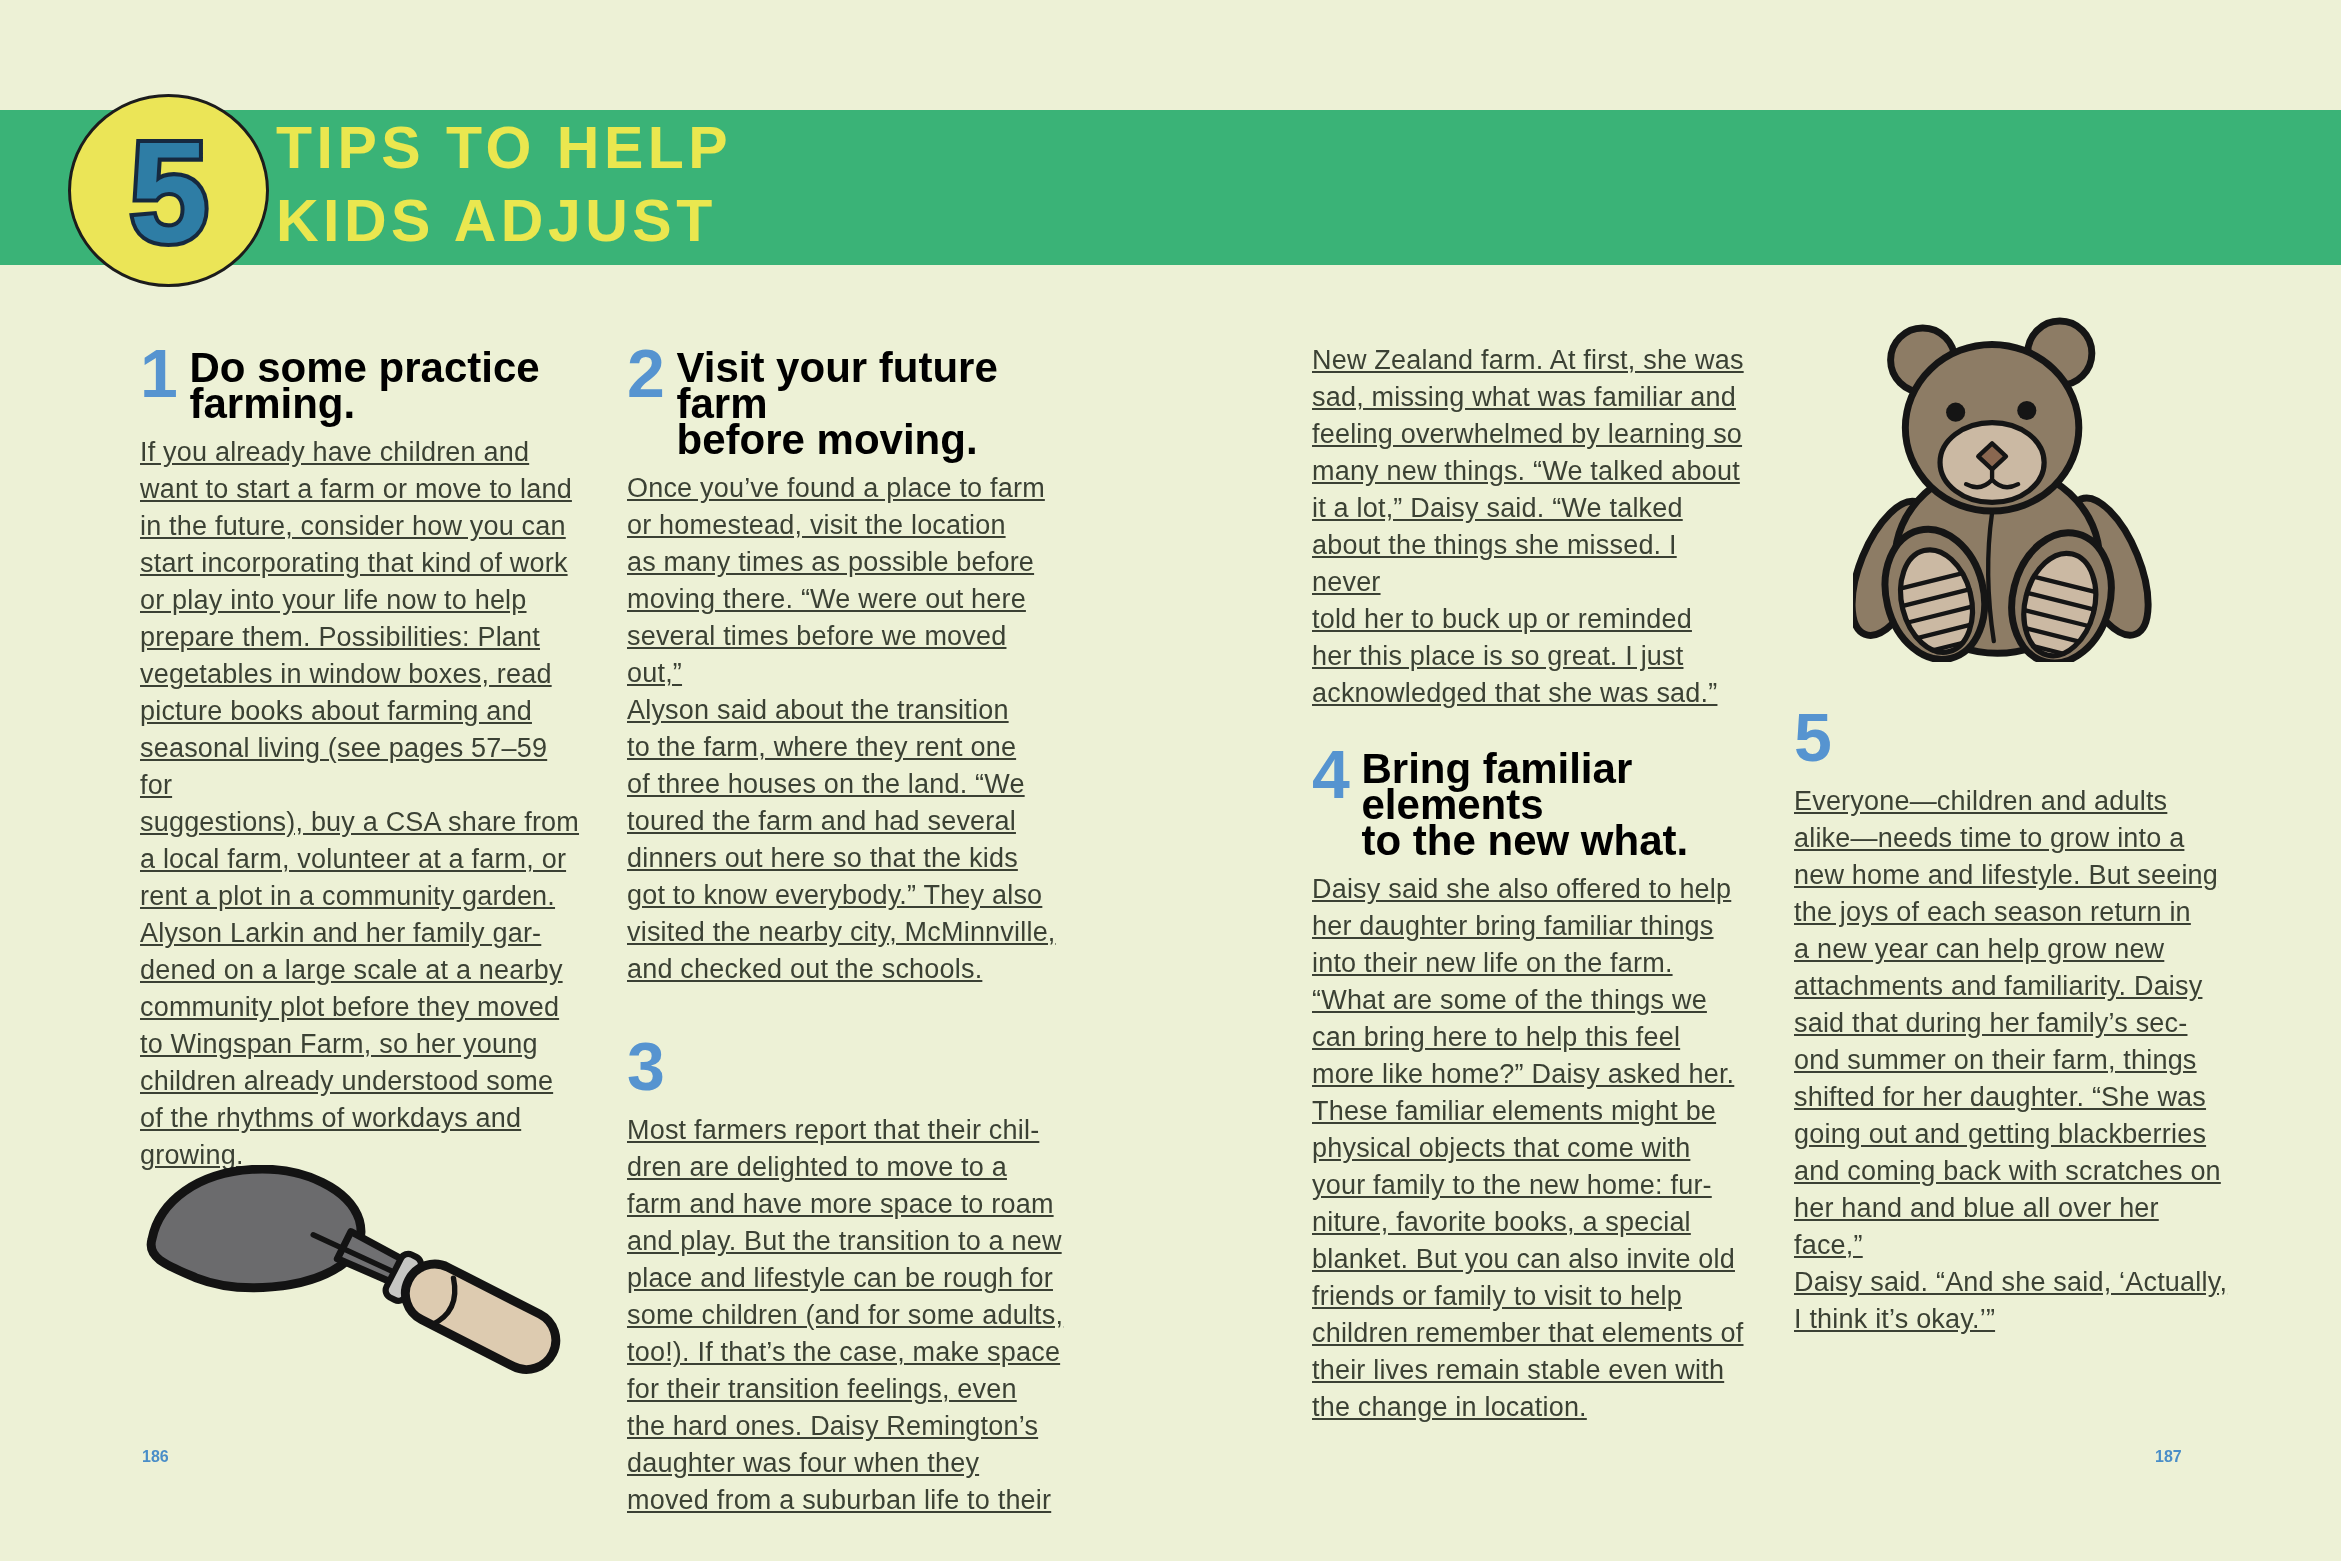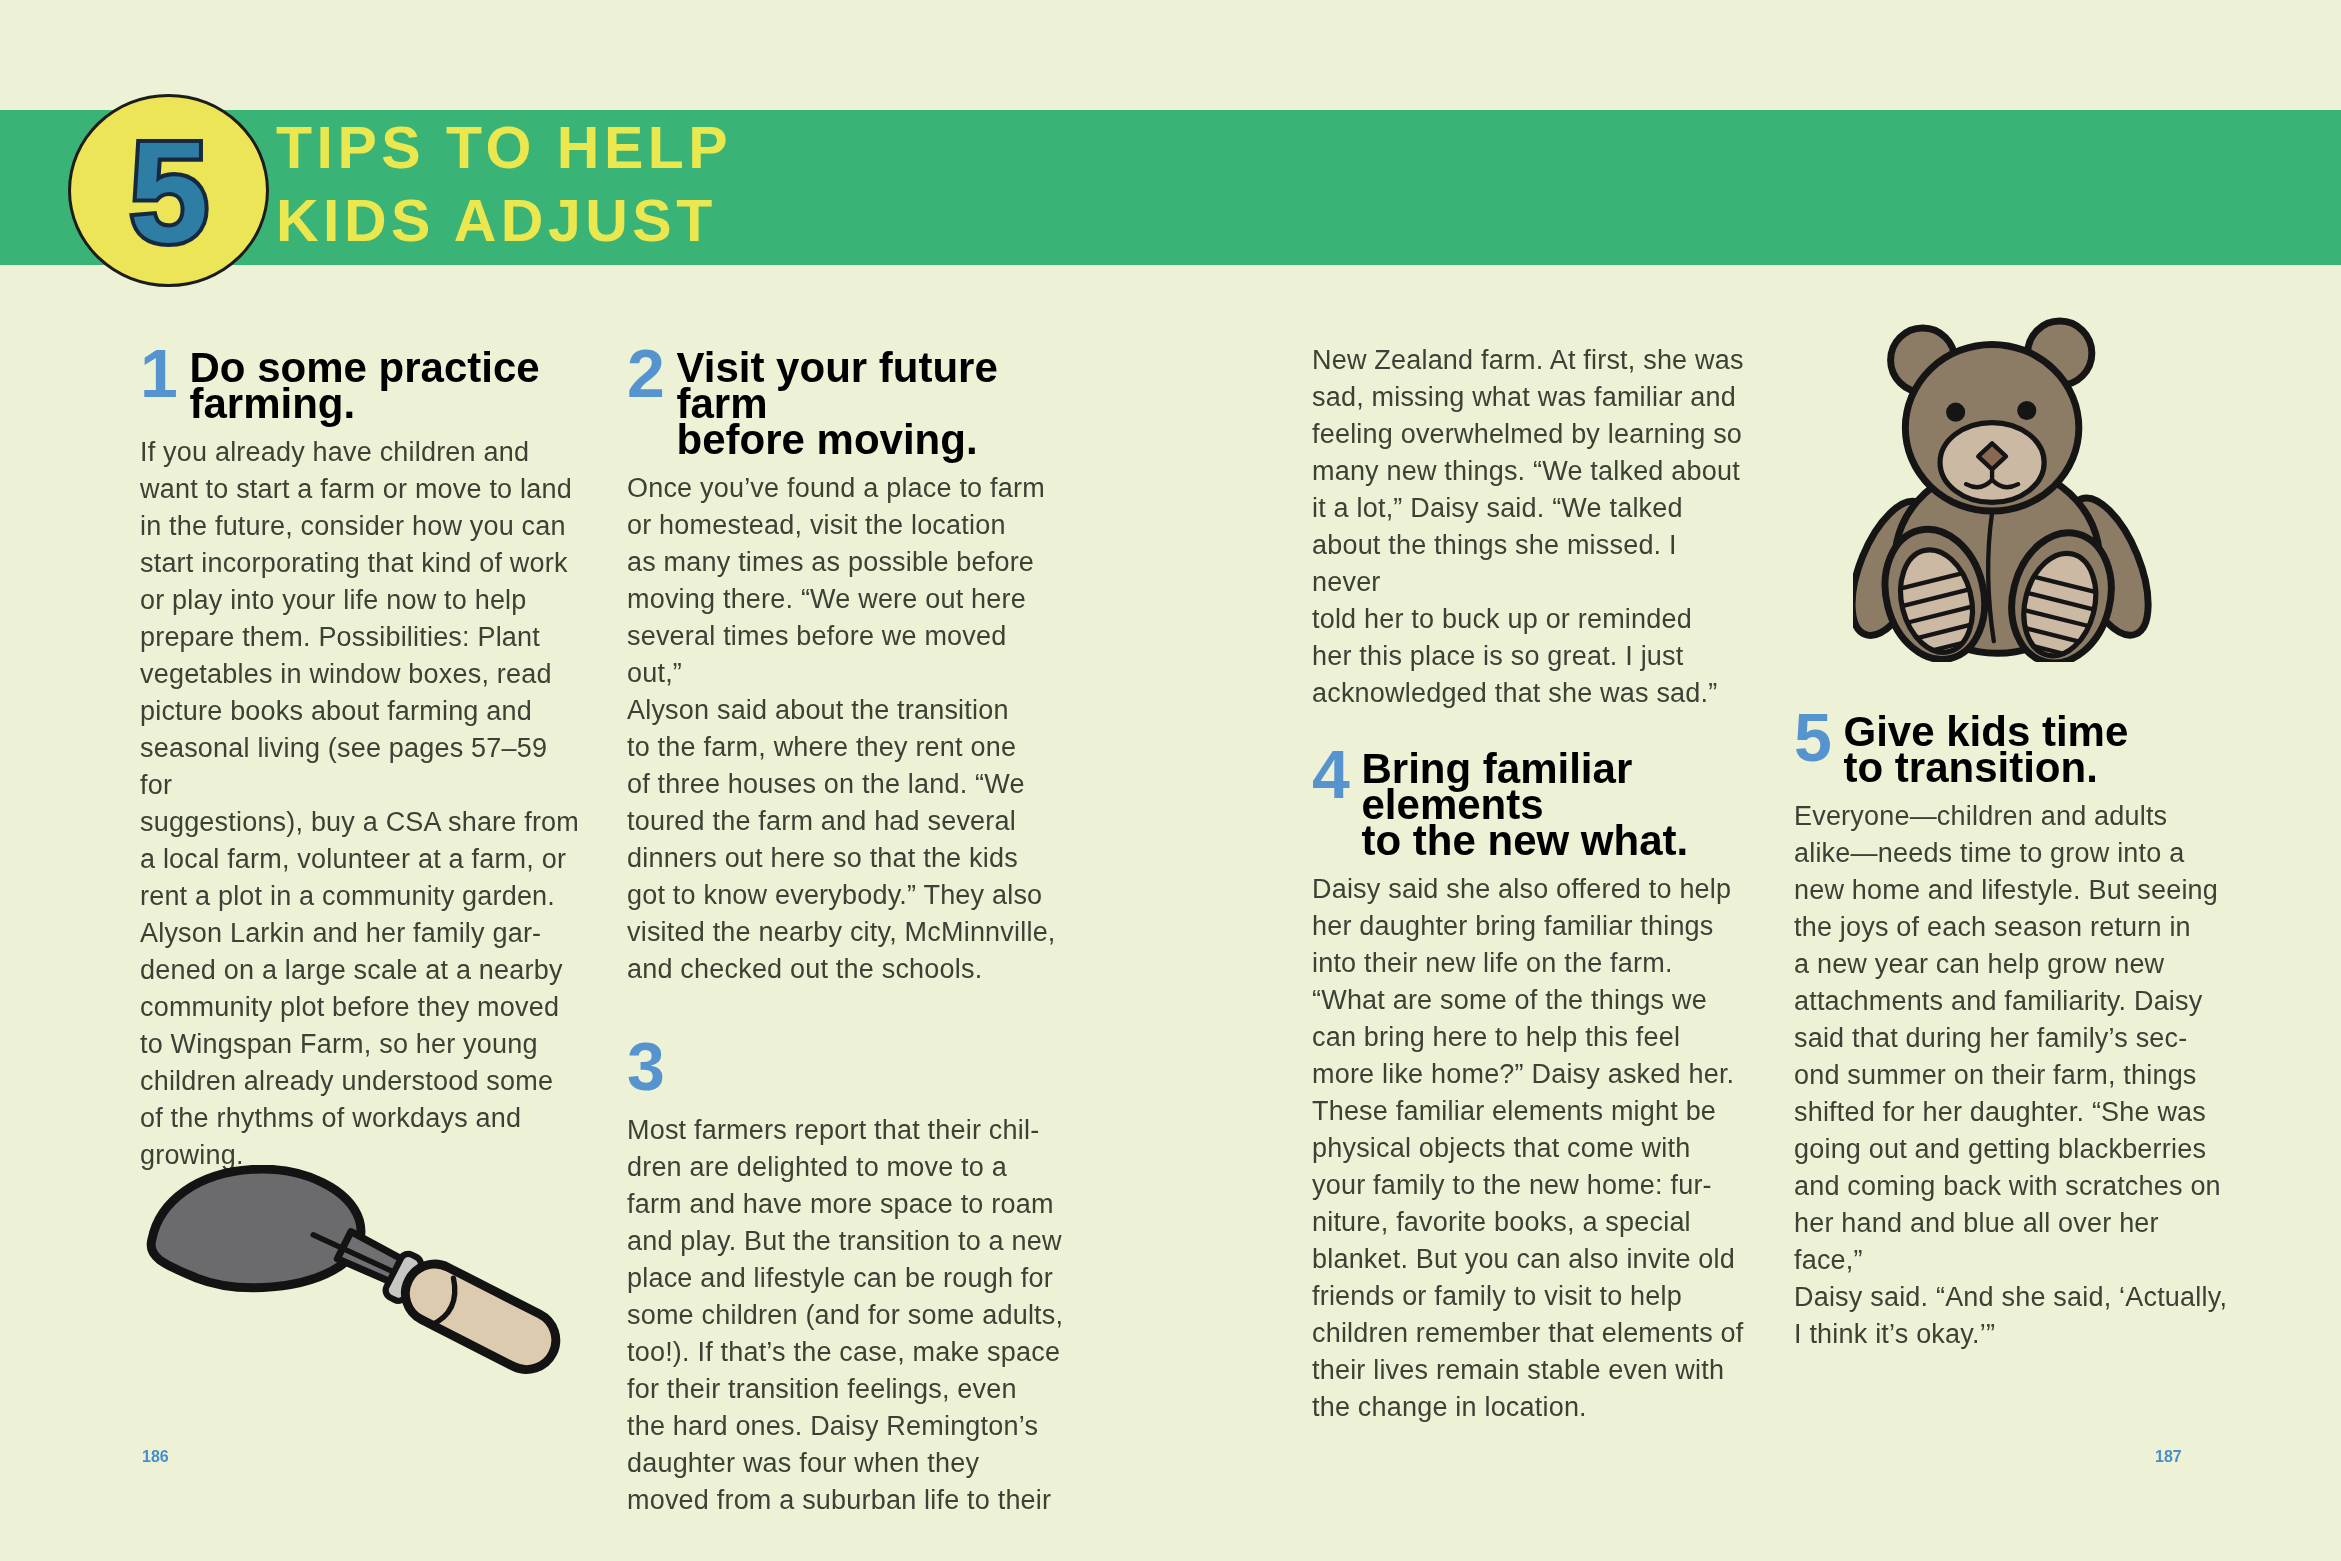--- a/index.html
+++ b/index.html
@@ -33,21 +33,21 @@
   .tip-num{
     font-size:68px;line-height:68px;font-weight:800;
     margin-right:11.7px;margin-top:3.6px;flex:0 0 auto;color:#5694d0;
   }
   .tip-head{
     font-size:42px;line-height:36px;font-weight:700;
     padding-top:2.7px;white-space:pre-line;color:#000000;margin-top:12px;
   }
   .body-par{
     font-size:27px;line-height:37px;letter-spacing:0.2px;
-    color:#3b4134;white-space:pre-line;margin-top:12.6px;
+    color:#3b4134;white-space:pre-line;margin-top:12.6px;text-decoration:underline;
   }
   .gap-t3{margin-top:40px;}
   .gap-t4{margin-top:24px;}
   .teddy-wrap{margin:0 0 37px 59px;width:299px;height:347px;}
   .trowel-wrap{position:absolute;left:133px;top:1165px;width:448px;height:222px;}
   .pagenum{
     position:absolute;top:1448px;
     font-size:16px;font-weight:700;color:#4a8ec8;
   }
   #pagenum-left{left:142px;}
@@ -190,22 +190,20 @@
             <ellipse cx="238" cy="326" rx="56" ry="76" fill="#8d7c65"></ellipse>
             <ellipse cx="238" cy="334" rx="40" ry="60" fill="#cbb9a3" stroke-width="6"></ellipse>
             <path d="M202,310 h72 M198,330 h80 M200,350 h76 M206,370 h64 M220,388 h36" stroke-width="5"></path>
           </g>
         </g>
       </svg>
     </div>
 
     <div class="tip-heading">
       <span class="tip-num">5</span>
-      <div class="tip-head">Give kids time
-to transition.</div>
     </div>
     <div class="body-par">Everyone—children and adults
 alike—needs time to grow into a
 new home and lifestyle. But seeing
 the joys of each season return in
 a new year can help grow new
 attachments and familiarity. Daisy
 said that during her family’s sec-
 ond summer on their farm, things
 shifted for her daughter. “She was

